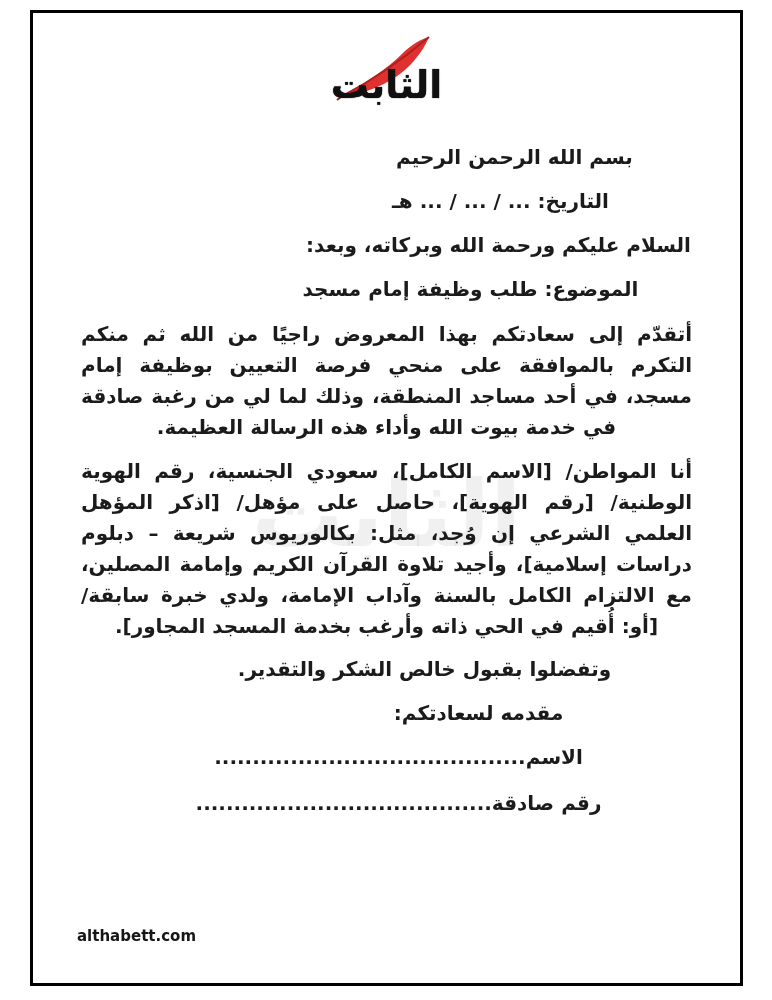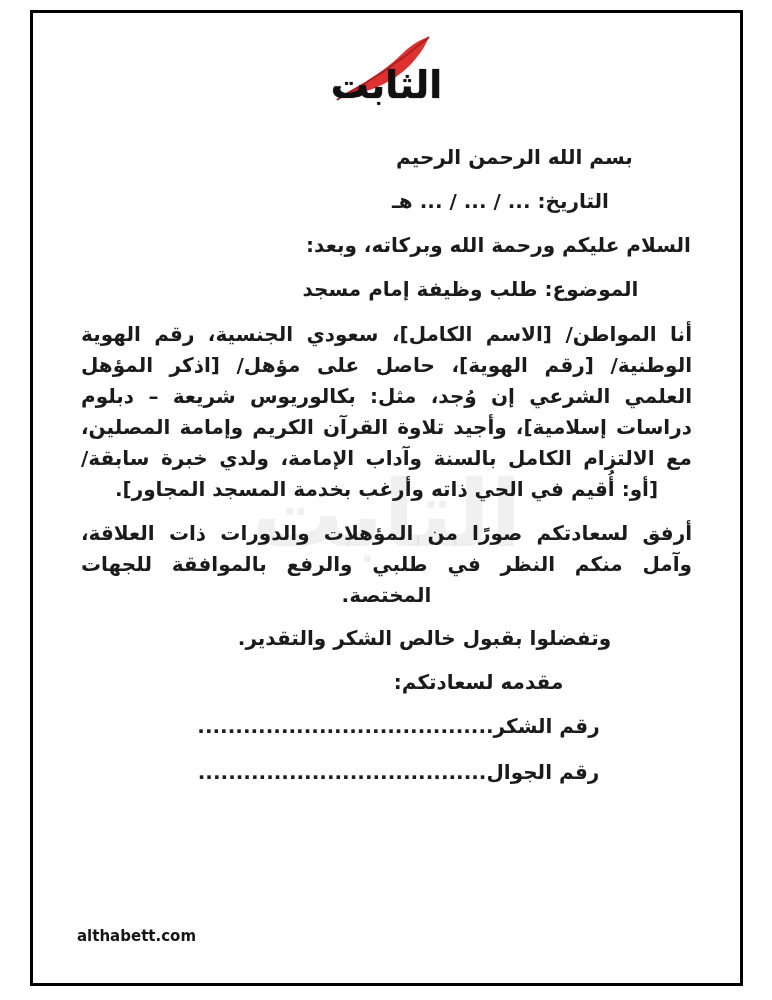--- a/index.html
+++ b/index.html
@@ -122,34 +122,34 @@
 
       <p class="line shift-basmala">بسم الله الرحمن الرحيم</p>
 
       <p class="line shift-date">التاريخ: ... / ... / ... هـ</p>
 
 
       <p class="line shift-salam">السلام عليكم ورحمة الله وبركاته، وبعد:</p>
 
       <p class="line shift-subject">الموضوع: طلب وظيفة إمام مسجد</p>
 
+      <p class="para">أتقدّم إلى سعادتكم بهذا المعروض راجيًا من الله ثم منكم التكرم بالموافقة على منحي فرصة التعيين بوظيفة إمام مسجد، في أحد مساجد المنطقة، وذلك لما لي من رغبة صادقة في خدمة بيوت الله وأداء هذه الرسالة العظيمة.</p>
 
       <p class="para">أنا المواطن/ [الاسم الكامل]، سعودي الجنسية، رقم الهوية الوطنية/ [رقم الهوية]، حاصل على مؤهل/ [اذكر المؤهل العلمي الشرعي إن وُجد، مثل: بكالوريوس شريعة – دبلوم دراسات إسلامية]، وأجيد تلاوة القرآن الكريم وإمامة المصلين، مع الالتزام الكامل بالسنة وآداب الإمامة، ولدي خبرة سابقة/ [أو: أُقيم في الحي ذاته وأرغب بخدمة المسجد المجاور].</p>
 
 
-      <p class="para">أرفق لسعادتكم صورًا من المؤهلات والدورات ذات العلاقة، وآمل منكم النظر في طلبي والرفع بالموافقة للجهات المختصة.</p>
 
       <p class="line shift-closing">وتفضلوا بقبول خالص الشكر والتقدير.</p>
 
       <p class="line shift-presenter">مقدمه لسعادتكم:</p>
 
+      <p class="line field">الاسم.........................................</p>
 
-      <p class="line field">رقم الشكر.......................................</p>
+      <p class="line field">رقم صادقة.......................................</p>
 
-      <p class="line field">رقم الجوال......................................</p>
 
 
     </main>
 
     <footer class="site">
       <span>althabett.com</span>
     </footer>
 
   </div>
 </div>

